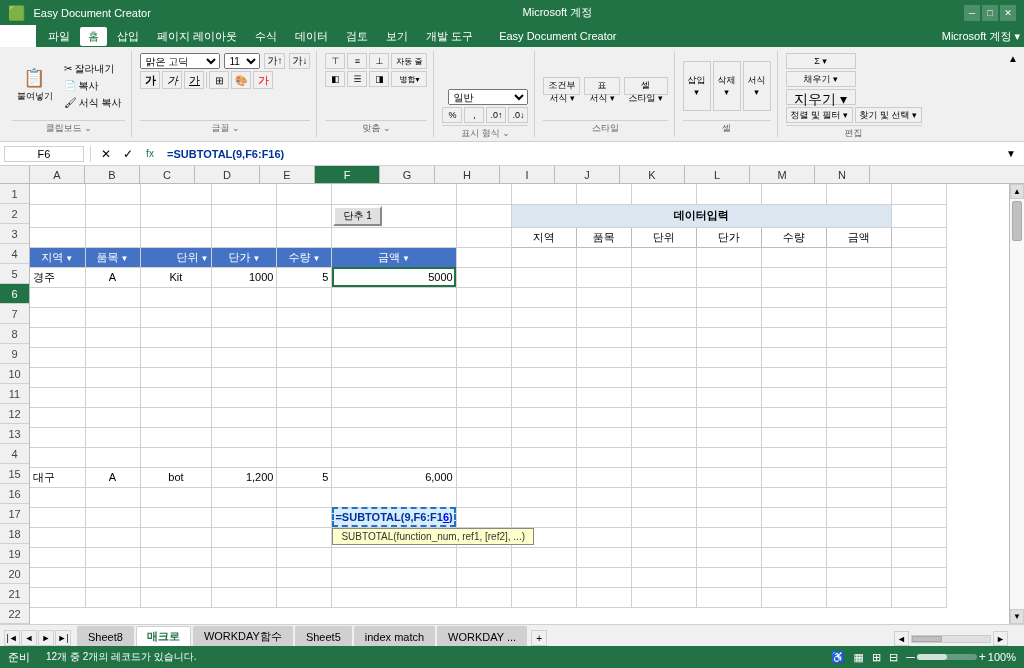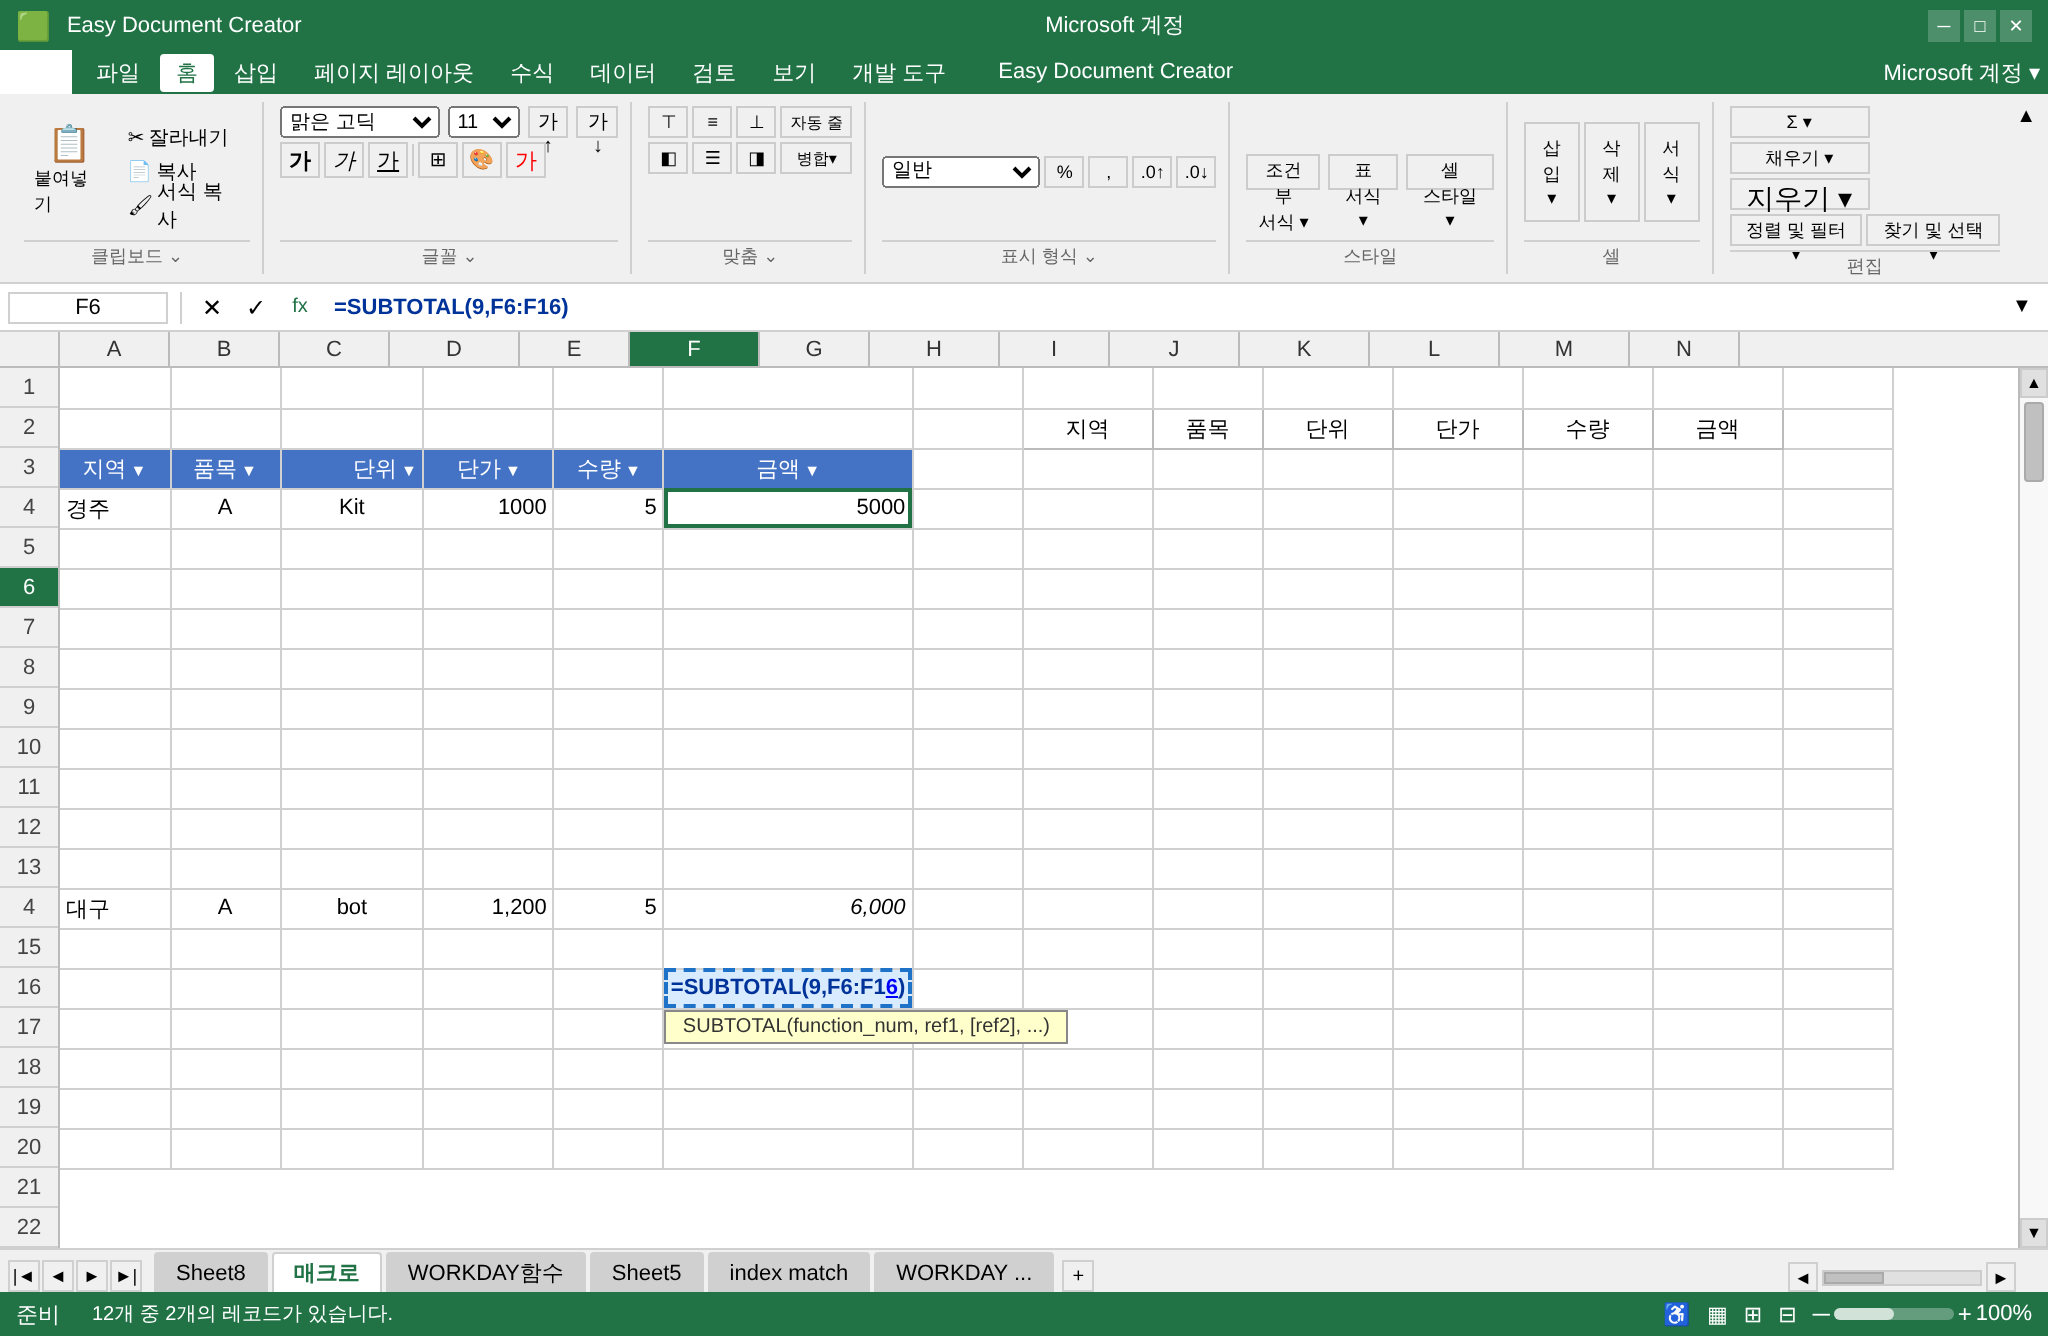--- a/index.html
+++ b/index.html
@@ -279,21 +279,21 @@
           <button style="width:20px; height:16px; border:1px solid #ccc; background:#f0f0f0; font-size:9px;">◧</button>
           <button style="width:20px; height:16px; border:1px solid #ccc; background:#f0f0f0; font-size:9px;">☰</button>
           <button style="width:20px; height:16px; border:1px solid #ccc; background:#f0f0f0; font-size:9px;">◨</button>
           <button style="width:36px; height:16px; border:1px solid #ccc; background:#f0f0f0; font-size:8px;">병합▾</button>
         </div>
       </div>
       <div class="ribbon-group-label">맞춤 ⌄</div>
     </div>
 
     <div class="ribbon-group" style="min-width:90px;">
-      <div class="ribbon-group-content" style="flex-direction:row; gap:2px; align-items:center;">
+      <div class="ribbon-group-content" style="flex-direction:column; gap:2px; align-items:flex-end;margin-top:36px;">
         <select style="font-size:10px; width:80px; height:16px;">
           <option>일반</option>
         </select>
         <div style="display:flex; gap:2px; align-items:center;">
           <button style="width:20px; height:16px; border:1px solid #ccc; background:#f0f0f0; font-size:9px;">%</button>
           <button style="width:20px; height:16px; border:1px solid #ccc; background:#f0f0f0; font-size:9px;">,</button>
           <button style="width:20px; height:16px; border:1px solid #ccc; background:#f0f0f0; font-size:9px;">.0↑</button>
           <button style="width:20px; height:16px; border:1px solid #ccc; background:#f0f0f0; font-size:9px;">.0↓</button>
         </div>
       </div>
@@ -513,20 +513,33 @@
           <td></td>
           <td></td>
           <td></td>
           <td></td>
           <td></td>
           <td></td>
           <td></td>
           <td></td>
         </tr>
 
+        <tr>
+          <td></td>
+          <td></td>
+          <td></td>
+          <td></td>
+          <td></td>
+          <td style="padding:1px;">
+            <div style="background:#e0e0e0; border:2px solid; border-color:#fff #888 #888 #fff; padding:1px 8px; font-size:10px; display:inline-block; cursor:pointer;">단추 1</div>
+          </td>
+          <td></td>
+          <td colspan="6" class="blue-bg" style="text-align:center; font-weight:bold; font-size:11px;">데이터입력</td>
+          <td></td>
+        </tr>
 
         <tr>
           <td></td>
           <td></td>
           <td></td>
           <td></td>
           <td></td>
           <td></td>
           <td></td>
           <td style="text-align:center; border:1px solid #bbb;">지역</td>
@@ -717,21 +730,21 @@
               <td></td>
               <td></td>
             </tr>
 
         <tr>
           <td>대구</td>
           <td style="text-align:center;">A</td>
           <td style="text-align:center;">bot</td>
           <td style="text-align:right;">1,200</td>
           <td style="text-align:right;">5</td>
-          <td style="text-align:right;font-style:italic;">6,000</td>
+          <td style="text-align:right;">6,000</td>
           <td></td>
           <td></td>
           <td></td>
           <td></td>
           <td></td>
           <td></td>
           <td></td>
           <td></td>
         </tr>
 

